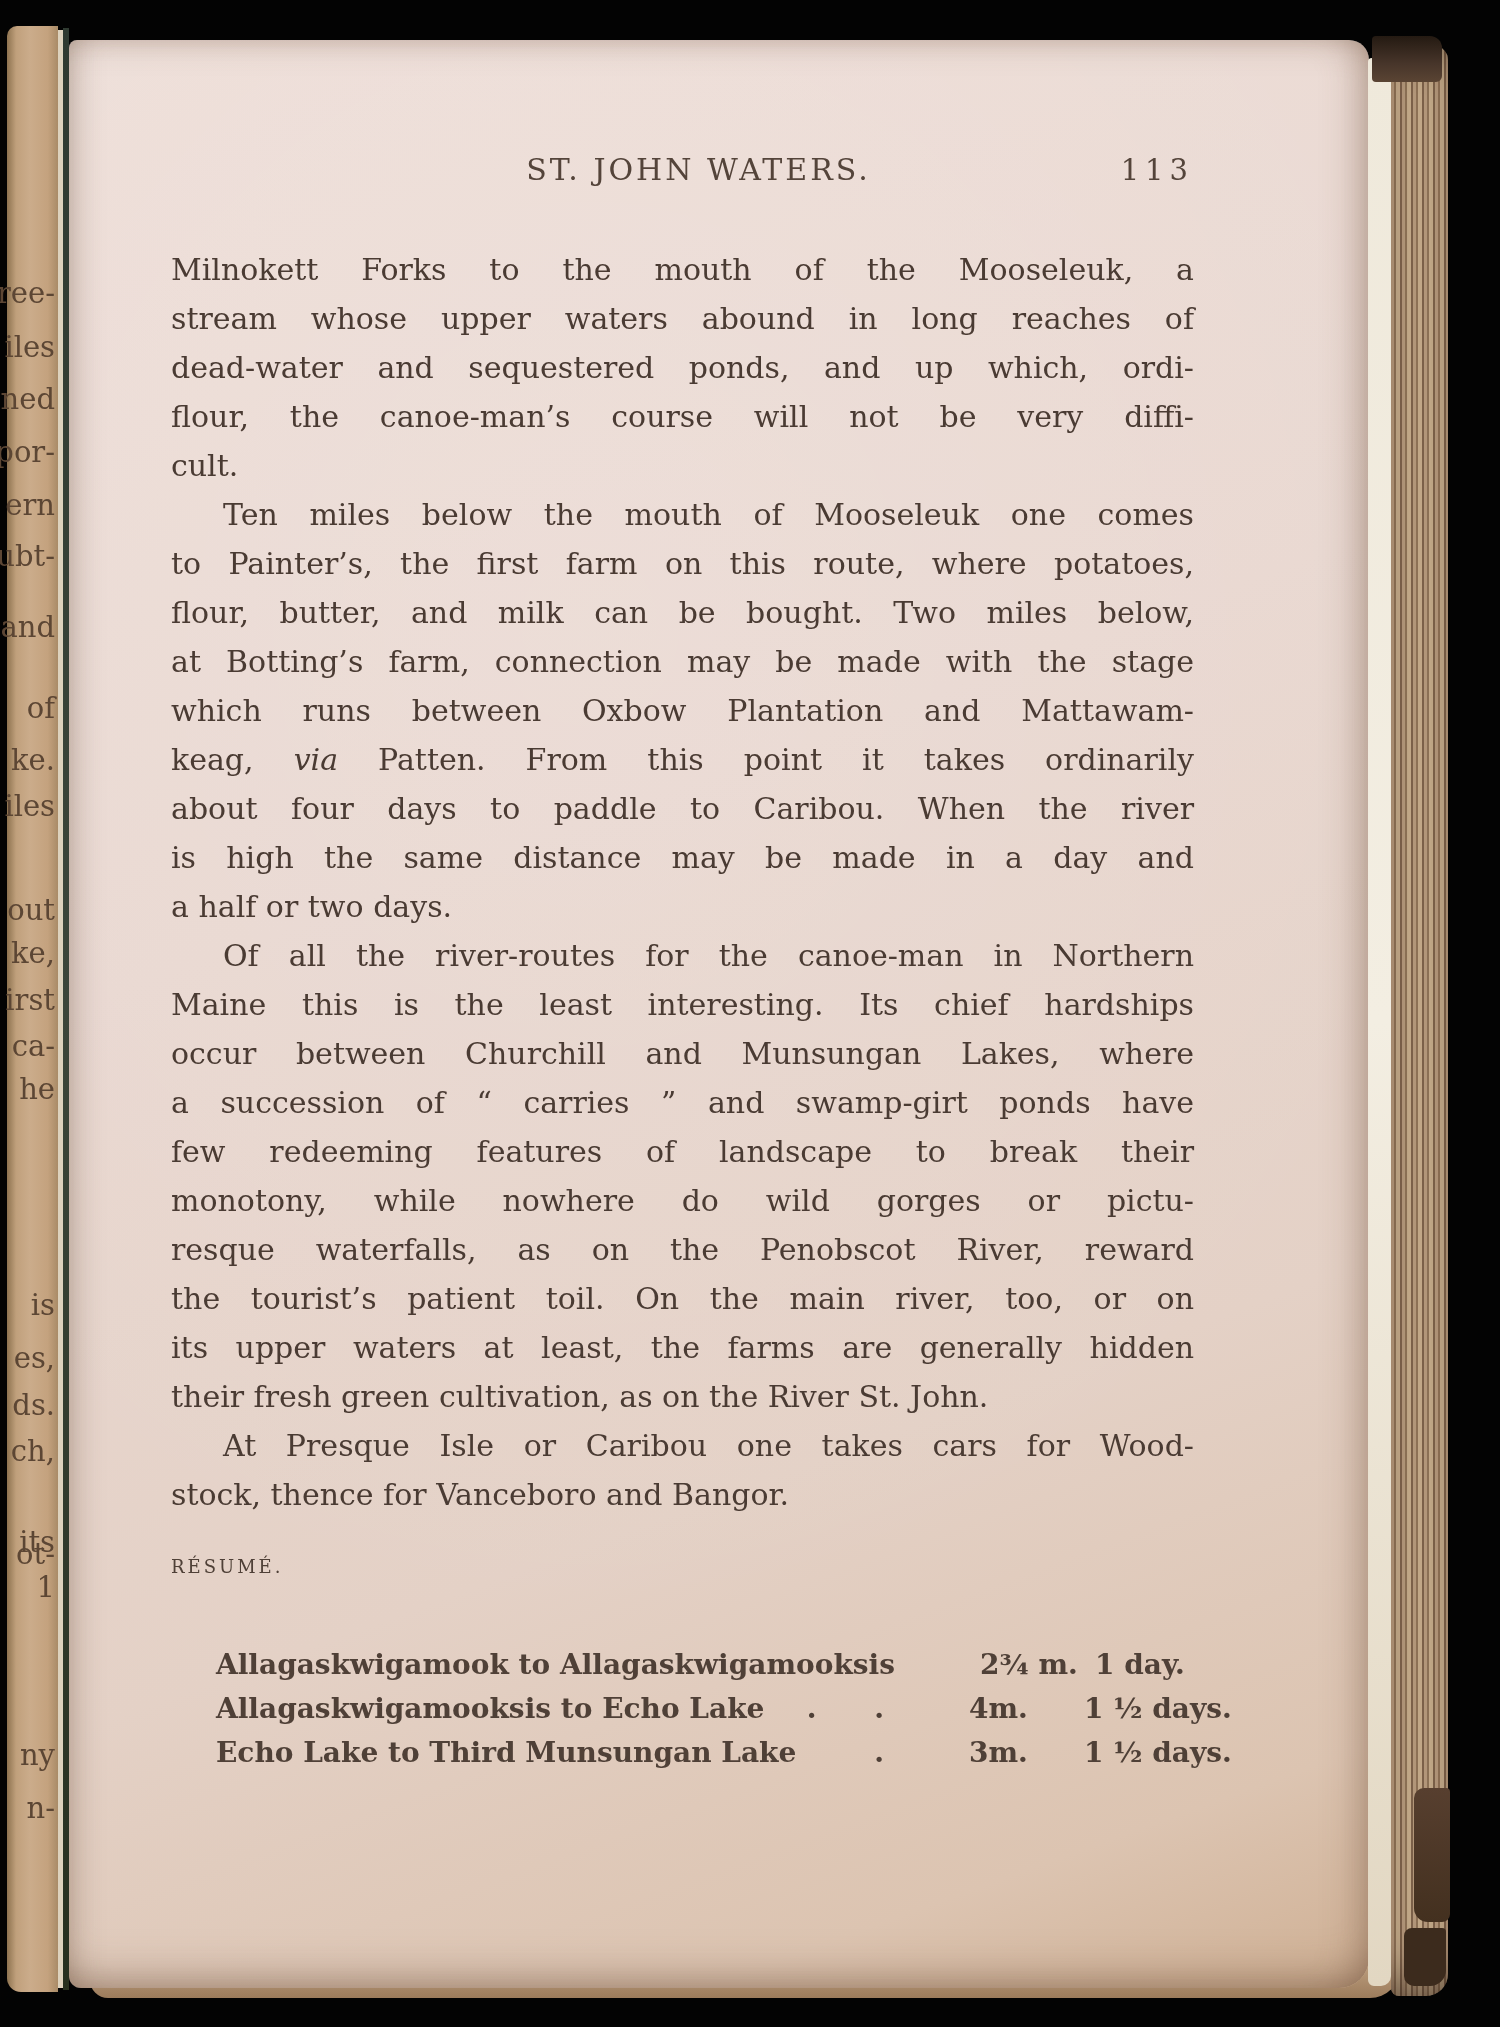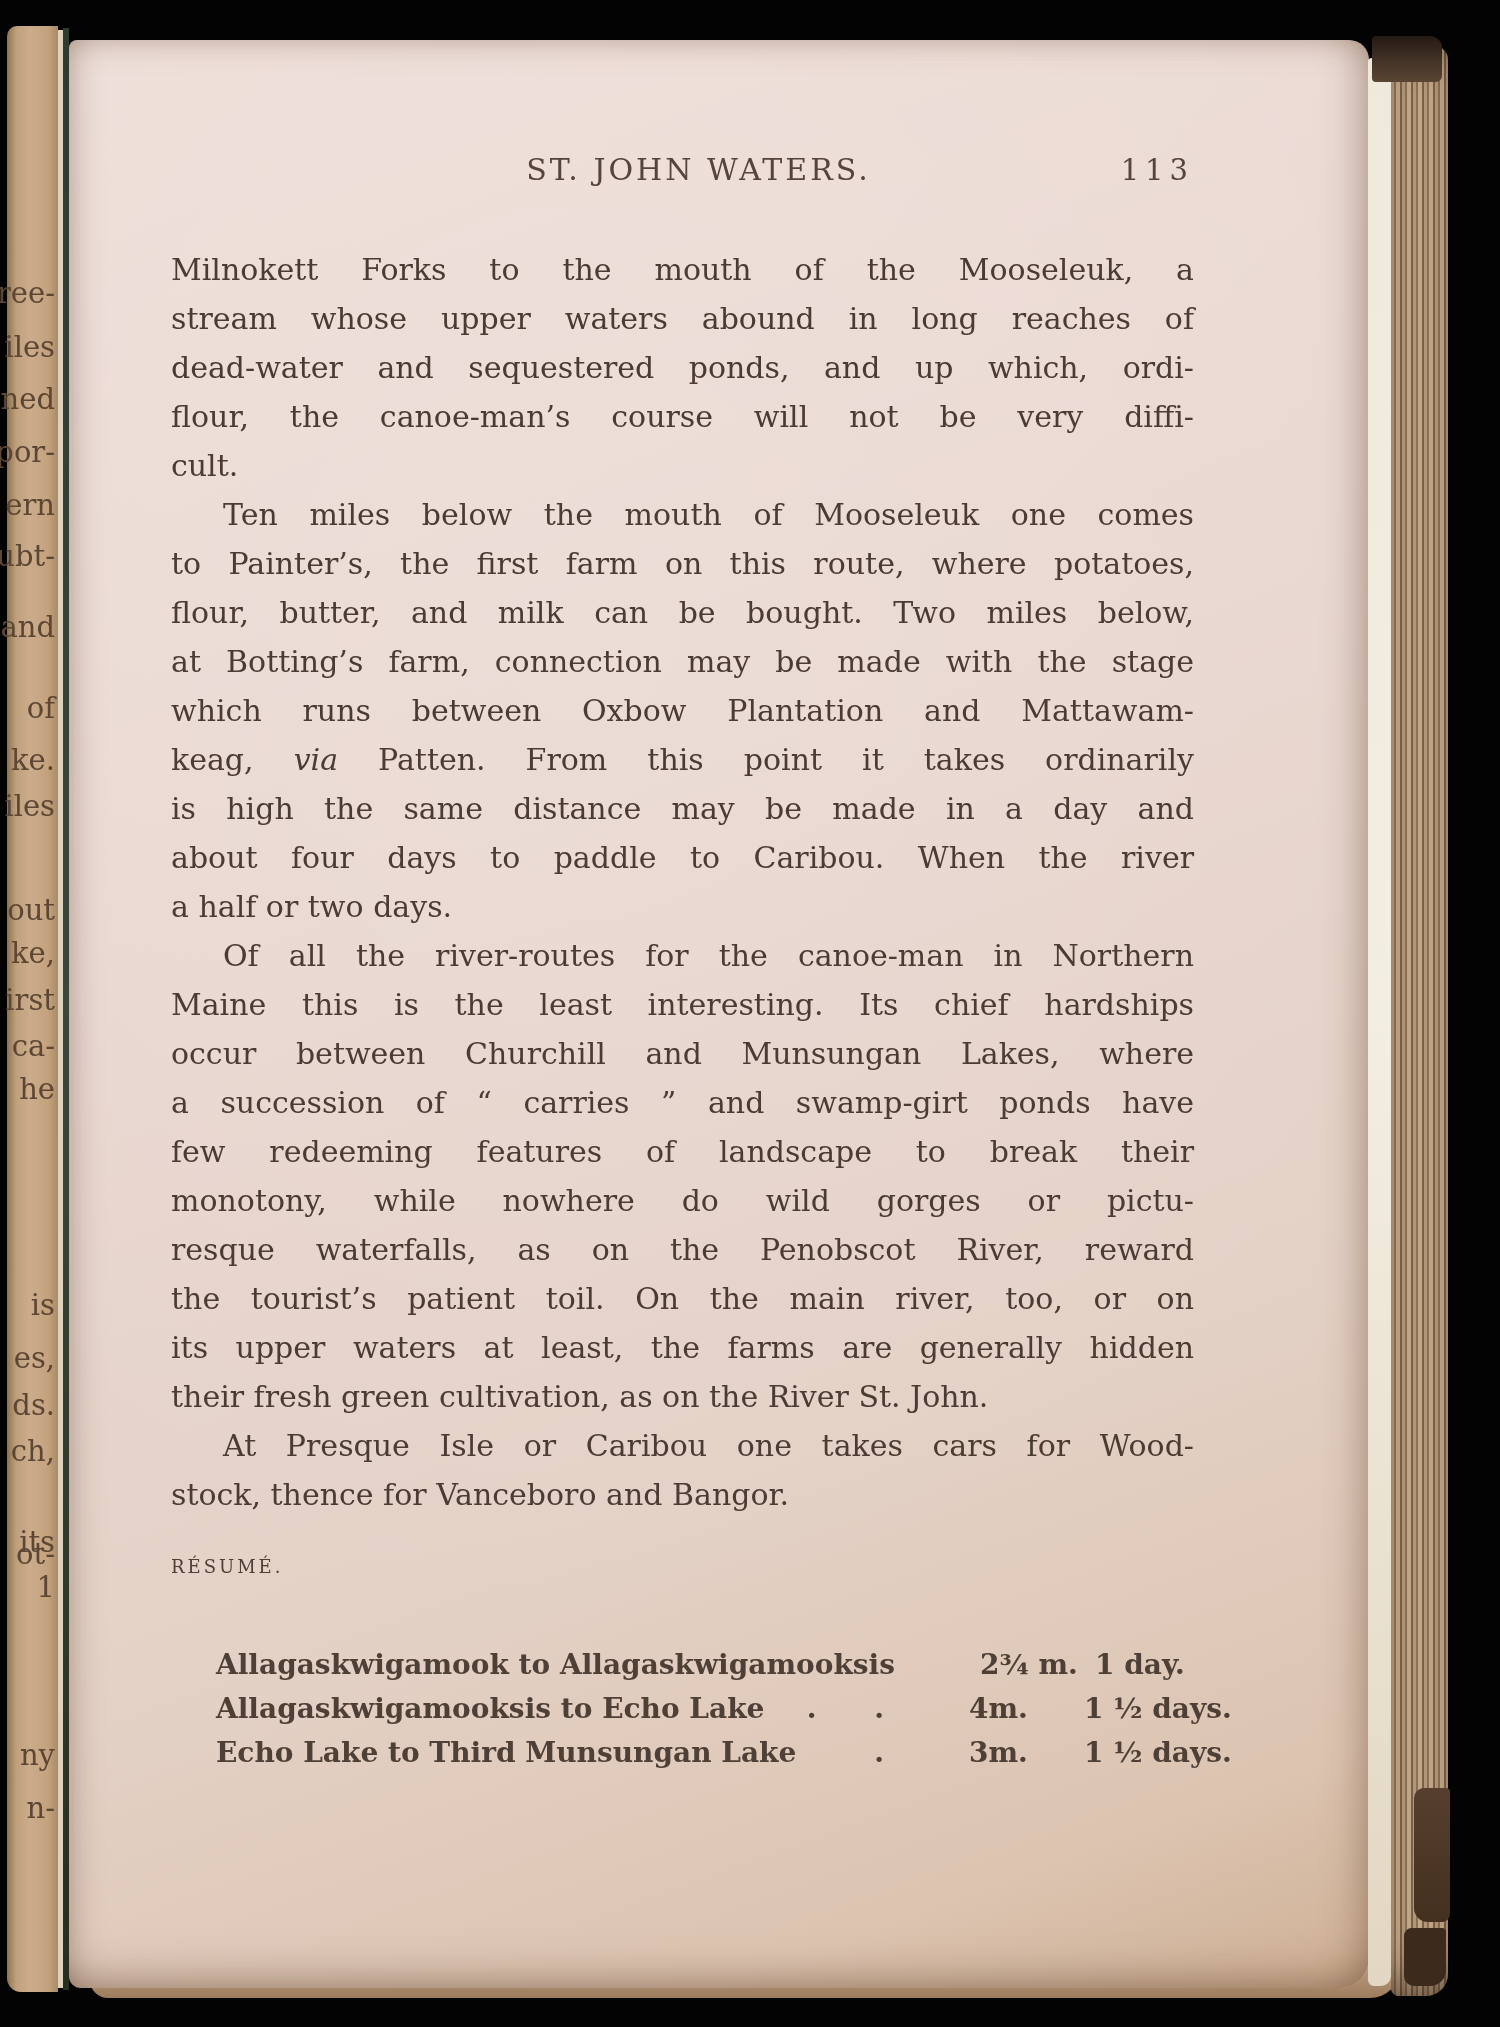--- a/index.html
+++ b/index.html
@@ -115,22 +115,22 @@
           <div class="line">stream whose upper waters abound in long reaches of</div>
           <div class="line">dead-water and sequestered ponds, and up which, ordi-</div>
           <div class="line">flour, the canoe-man’s course will not be very diffi-</div>
           <div class="line last">cult.</div>
           <div class="line indent">Ten miles below the mouth of Mooseleuk one comes</div>
           <div class="line">to Painter’s, the first farm on this route, where potatoes,</div>
           <div class="line">flour, butter, and milk can be bought. Two miles below,</div>
           <div class="line">at Botting’s farm, connection may be made with the stage</div>
           <div class="line">which runs between Oxbow Plantation and Mattawam-</div>
           <div class="line">keag, <i>via</i> Patten. From this point it takes ordinarily</div>
+          <div class="line">about four days to paddle to Caribou. When the river</div>
           <div class="line">is high the same distance may be made in a day and</div>
-          <div class="line">about four days to paddle to Caribou. When the river</div>
           <div class="line last">a half or two days.</div>
           <div class="line indent">Of all the river-routes for the canoe-man in Northern</div>
           <div class="line">Maine this is the least interesting. Its chief hardships</div>
           <div class="line">occur between Churchill and Munsungan Lakes, where</div>
           <div class="line">a succession of “ carries ” and swamp-girt ponds have</div>
           <div class="line">few redeeming features of landscape to break their</div>
           <div class="line">monotony, while nowhere do wild gorges or pictu-</div>
           <div class="line">resque waterfalls, as on the Penobscot River, reward</div>
           <div class="line">the tourist’s patient toil. On the main river, too, or on</div>
           <div class="line">its upper waters at least, the farms are generally hidden</div>

